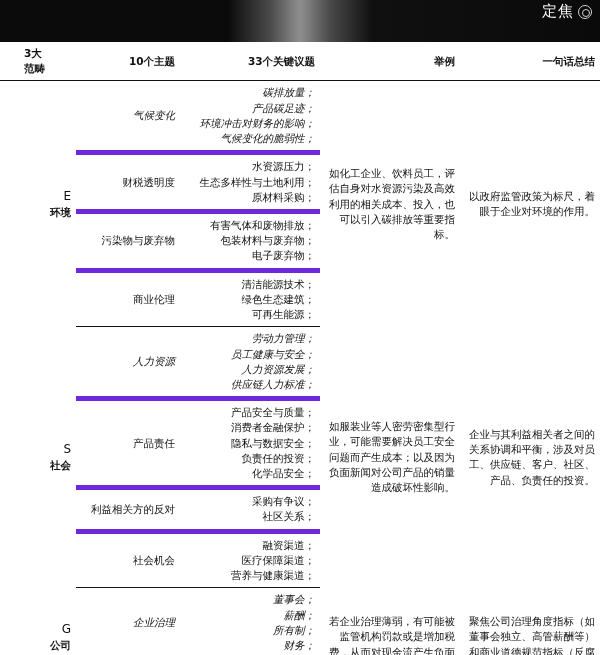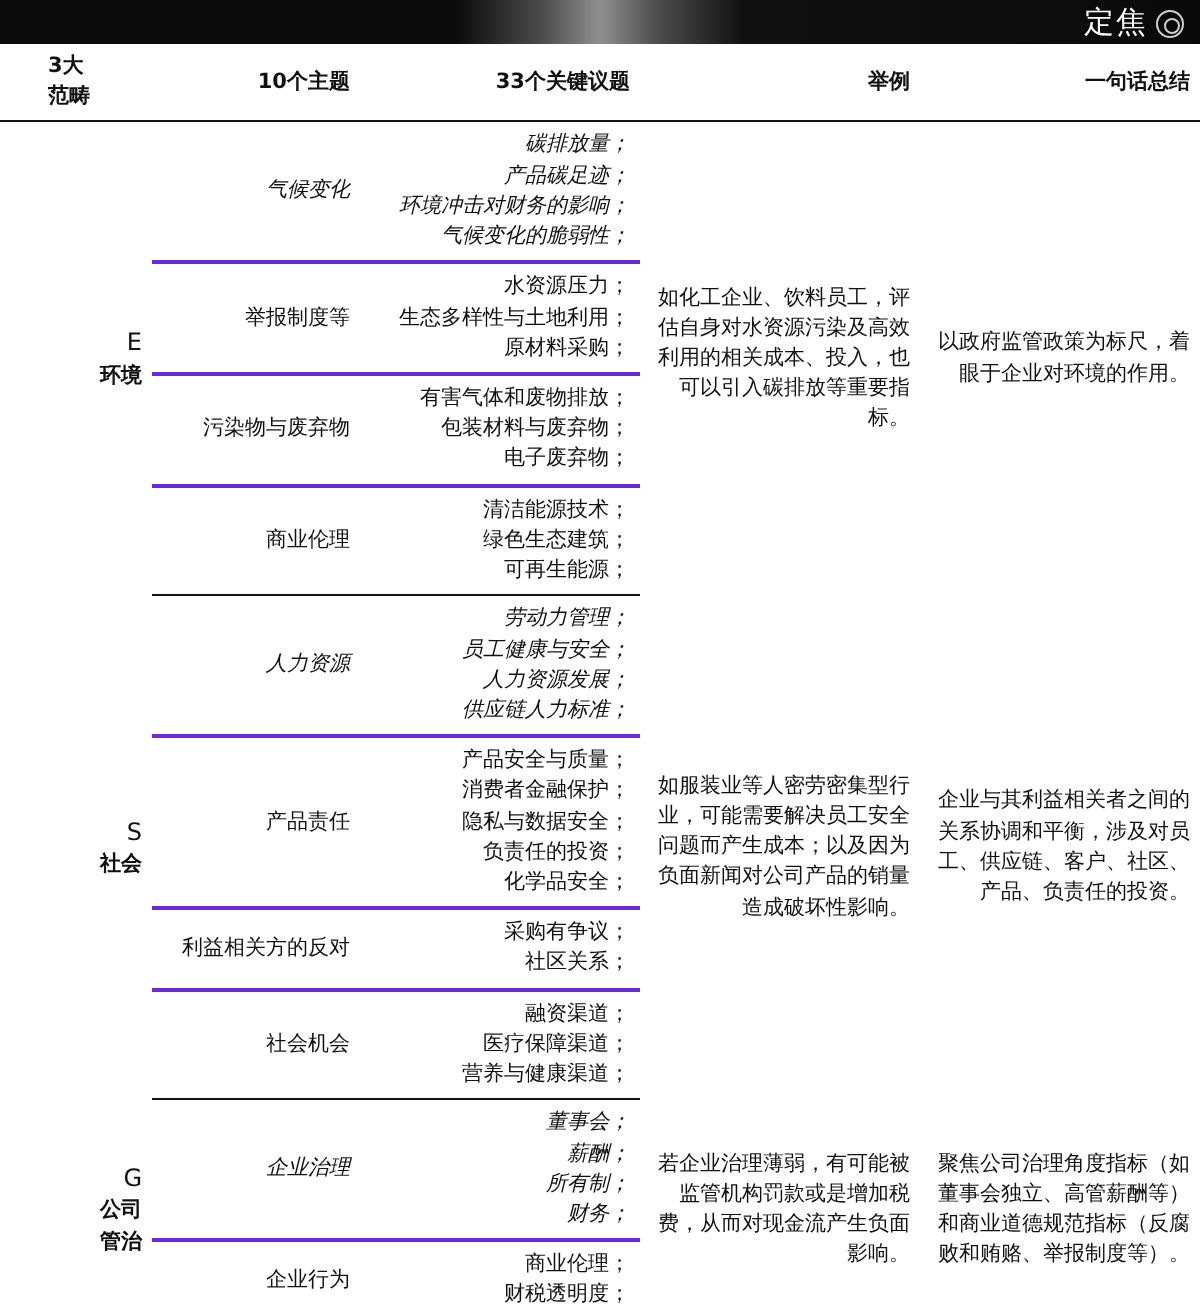--- a/index.html
+++ b/index.html
@@ -11,21 +11,21 @@
     width: 600px; height: 655px;
     font-family: "DejaVu Sans", "Liberation Sans", sans-serif;
     color: #111;
     overflow: hidden;
     position: relative;
   }
 
   
   .topbar {
     position: relative;
-    width: 600px; height: 22px;
+    width: 600px; height: 42px;
     background: linear-gradient(90deg,#0b0b0b 0%, #0b0b0b 38%, #4a4a4a 45%, #8f8f8f 50%, #4a4a4a 55%, #101010 62%, #0a0a0a 100%);
   }
   .brand {
     position: absolute;
     right: 8px; top: 2px;
     display: flex; align-items: center; gap: 4px;
     color: #fff;
     font-size: 15px;
     letter-spacing: 1px;
   }
@@ -99,21 +99,21 @@
     font-size: 10.5px;
     line-height: 1.6;
     text-align: left;
     padding-left: 10px;
     padding-right: 10px;
     margin-left: 30px;
   }
 
   
   tr.sub td.topic, tr.sub td.issues {
-    border-top: 2px solid #6d28d9;
+    border-top: 5px solid #6d28d9;
   }
   tr.first-of-group td.topic, tr.first-of-group td.issues {
     border-top: none;
     font-style: italic;
   }
 
   
   tr.band-end td {
     border-bottom: 1.6px solid #111;
   }
@@ -158,21 +158,21 @@
         </td>
         <td class="topic">气候变化</td>
         <td class="issues pre" style="white-space:pre-line">碳排放量；
 产品碳足迹；
 环境冲击对财务的影响；
 气候变化的脆弱性；</td>
         <td class="example" rowspan="4">如化工企业、饮料员工，评估自身对水资源污染及高效利用的相关成本、投入，也可以引入碳排放等重要指标。</td>
         <td class="summary" rowspan="4">以政府监管政策为标尺，着眼于企业对环境的作用。</td>
       </tr>
       <tr class="sub">
-        <td class="topic">举报制度等</td>
+        <td class="topic">财税透明度</td>
         <td class="issues" style="white-space:pre-line">水资源压力；
 生态多样性与土地利用；
 原材料采购；</td>
       </tr>
       <tr class="sub">
         <td class="topic">污染物与废弃物</td>
         <td class="issues" style="white-space:pre-line">有害气体和废物排放；
 包装材料与废弃物；
 电子废弃物；</td>
       </tr>

